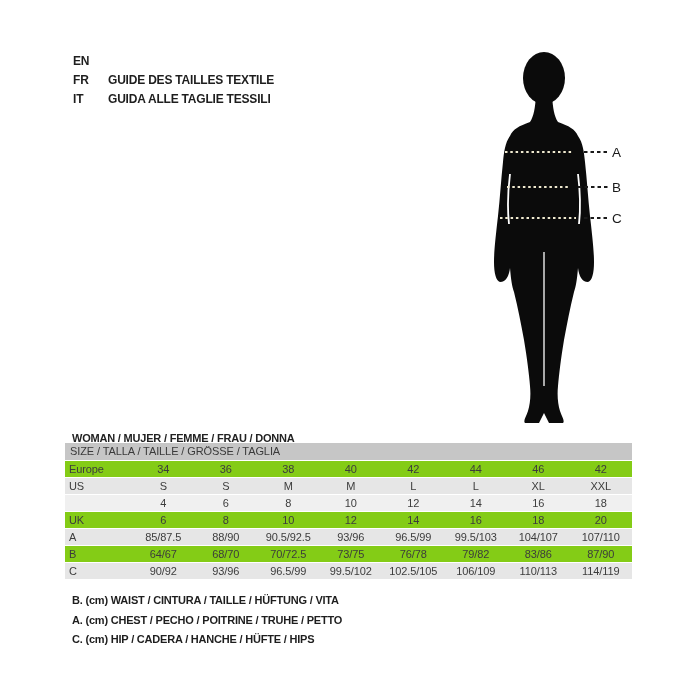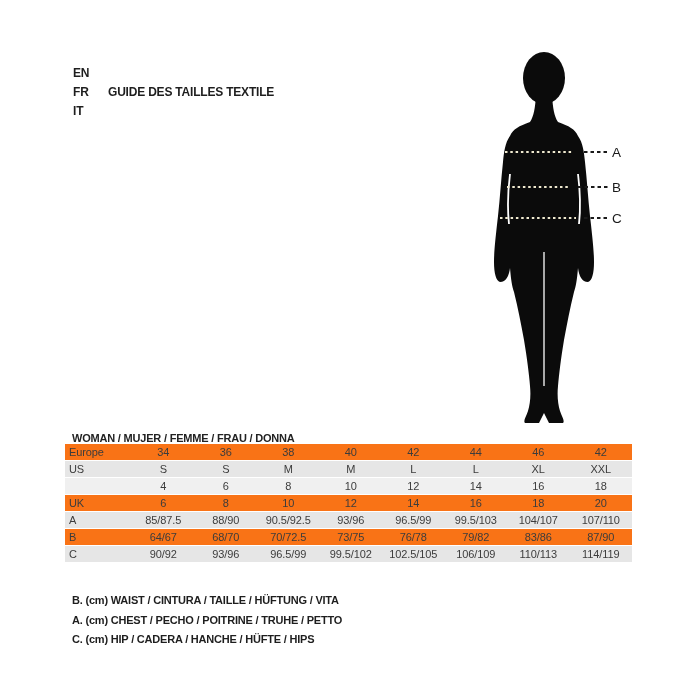--- a/index.html
+++ b/index.html
@@ -1,34 +1,34 @@
 <!DOCTYPE html>
 <html><head>
 <meta charset="utf-8">
 <style>
   html,body{margin:0;padding:0;background:#ffffff;}
   body{width:700px;height:700px;font-family:"Liberation Sans",sans-serif;}
   .canvas{position:relative;width:700px;height:700px;background:#fff;overflow:hidden;color:#1c1c1c;}
 
   
-  .lang-block{position:absolute;left:73px;top:64px;font-weight:bold;font-size:12px;line-height:19px;letter-spacing:-0.2px;color:#1e1e1e;}
+  .lang-block{position:absolute;left:73px;top:52px;font-weight:bold;font-size:12px;line-height:19px;letter-spacing:-0.2px;color:#1e1e1e;}
   .lang-row{display:flex;}
   .lang-code{width:35px;}
 
   
   .figure{position:absolute;left:460px;top:40px;width:240px;height:400px;}
 
   
   .section-title{position:absolute;left:72px;top:432px;font-size:11px;font-weight:bold;letter-spacing:-0.2px;color:#222;}
 
   
   .size-table{position:absolute;left:65px;top:443px;width:567px;font-size:11px;color:#3c3c3c;letter-spacing:-0.1px;}
   .table-header{height:17px;line-height:17px;background:#c6c6c6;padding-left:5px;color:#3a3a3a;}
   .t-row{display:flex;height:17px;line-height:16px;border-top:1px solid #fff;box-sizing:border-box;}
-  .shade-none{background:#f97316;align-items:center;}
+  .shade-none{background:#84cc16;align-items:center;}
   .shade-dark{background:#e6e6e6;}
   .shade-light{background:#f0f0f0;}
   .t-label{width:67px;padding-left:4px;box-sizing:border-box;}
   .t-cell{flex:1;text-align:center;}
 
   
   .legend{position:absolute;left:72px;top:591px;font-weight:bold;font-size:11px;line-height:19.5px;letter-spacing:-0.2px;color:#1e1e1e;}
 </style>
 </head>
 <body>
@@ -38,20 +38,21 @@
   <div class="lang-block">
     <div class="lang-row">
       <span class="lang-code">EN</span>
     </div>
     <div class="lang-row">
       <span class="lang-code">FR</span>
       <span class="lang-label">GUIDE DES TAILLES TEXTILE</span>
     </div>
     <div class="lang-row">
       <span class="lang-code">IT</span>
+      <span class="lang-label">GUIDA ALLE TAGLIE TESSILI</span>
     </div>
   </div>
 
   <svg class="figure" viewBox="0 0 240 400" width="240" height="400" xmlns="http://www.w3.org/2000/svg">
     <g>
       <ellipse cx="84" cy="38" rx="21" ry="26" fill="#0b0b0b"></ellipse>
       <path fill="#0b0b0b" d="
         M 76,56
         C 75,68 74,76 70,82
         C 59,86 53,89 50,96
@@ -98,20 +99,21 @@
     <g>
       <line x1="40" y1="178" x2="116" y2="178" stroke="#efe9cf" stroke-width="2.2" stroke-dasharray="2.5 2.8"></line>
       <line x1="124" y1="178" x2="148" y2="178" stroke="#1a1a1a" stroke-width="1.8" stroke-dasharray="3.5 3"></line>
       <text x="152" y="183" font-size="13.5" fill="#1a1a1a">C</text>
     </g>
   </svg>
 
   <div class="section-title">WOMAN / MUJER / FEMME / FRAU / DONNA</div>
 
   <div class="size-table">
+    <div class="table-header">SIZE / TALLA / TAILLE / GRÖSSE / TAGLIA</div>
     <div id="table-body">
         <div class="t-row shade-none">
           <div class="t-label">Europe</div>
           <div class="t-cell">34</div>
           <div class="t-cell">36</div>
           <div class="t-cell">38</div>
           <div class="t-cell">40</div>
           <div class="t-cell">42</div>
           <div class="t-cell">44</div>
           <div class="t-cell">46</div>

